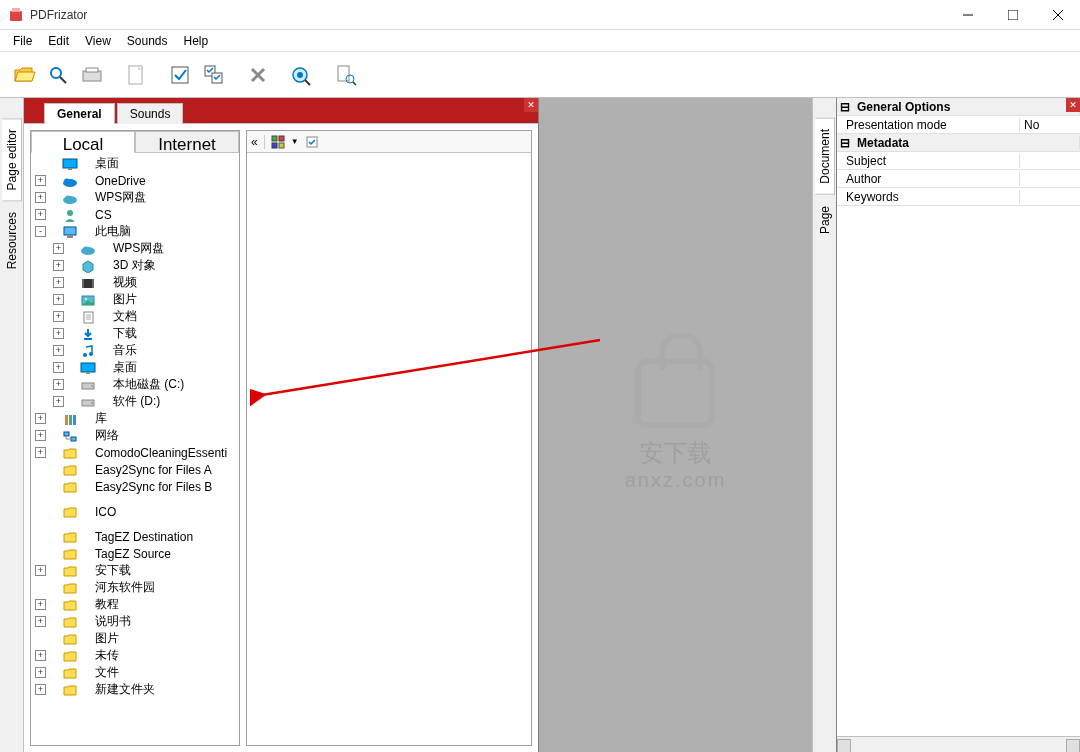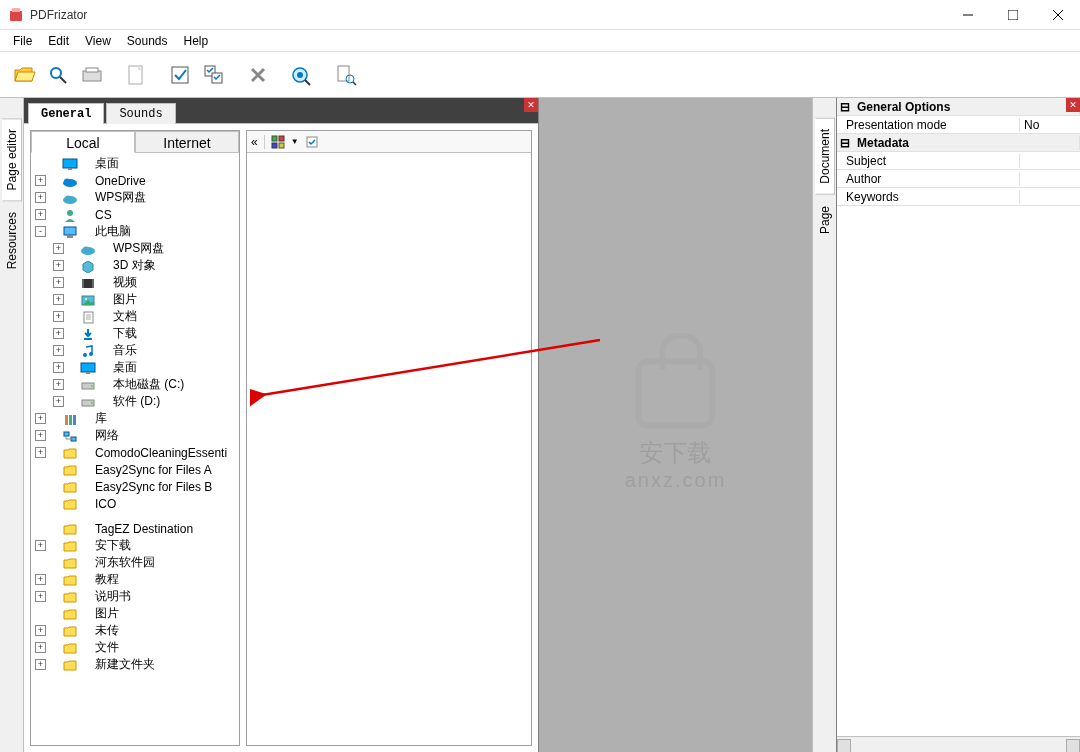--- a/index.html
+++ b/index.html
@@ -24,28 +24,28 @@
 
 .main { position: absolute; top: 98px; left: 0; right: 0; bottom: 0; display: flex; }
 
 .vtab-strip { width: 24px; background: #f0f0f0; border-right: 1px solid #c0c0c0; display: flex; flex-direction: column; align-items: center; padding-top: 20px; }
 .vtab { writing-mode: vertical-rl; transform: rotate(180deg); padding: 10px 2px; cursor: pointer; font-size: 12px; border: 1px solid transparent; }
 .vtab.active { background: #fff; border: 1px solid #c0c0c0; border-right: 1px solid #fff; margin-right: -1px; }
 
 .left-panel { width: 515px; display: flex; flex-direction: column; border-right: 1px solid #808080; position: relative; }
 .panel-close { position: absolute; top: 0; right: 0; width: 14px; height: 14px; background: #c33; color: #fff; font-size: 9px; display: flex; align-items: center; justify-content: center; cursor: pointer; z-index: 10; }
 
-.tab-row { height: 26px; display: flex; border-bottom: 1px solid #c0c0c0; padding-top: 4px; padding-left: 4px; background:#404040;font-family:Liberation Mono, monospace; }
+.tab-row { height: 26px; display: flex; border-bottom: 1px solid #c0c0c0; padding-top: 4px; padding-left: 20px; background:#b91c1c; }
 .tab { padding: 3px 12px; border: 1px solid #c0c0c0; border-bottom: none; background: #f0f0f0; cursor: pointer; margin-right: 2px; position: relative; top: 1px; font-weight: bold; }
 .tab.active { background: #fff; }
 
 .sub-body { flex: 1; display: flex; padding: 6px; gap: 6px; overflow: hidden; }
 .tree-block { width: 210px; display: flex; flex-direction: column; border: 1px solid #a0a0a0; }
 .subtab-row { height: 22px; display: flex; background: #f8f8f8; }
-.subtab { flex: 1; text-align: center; padding: 3px 0; border: 1px solid #c0c0c0; background:#f0f0f0; cursor:pointer; font-size:14px; }
+.subtab { flex: 1; text-align: center; padding: 3px 0; border: 1px solid #c0c0c0; background:#f0f0f0; cursor:pointer; font-size:17px; }
 .subtab.active { background:#fff; border-bottom:1px solid #fff; }
 
 .tree { flex: 1; overflow: auto; background: #fff; padding: 2px 0; }
 .tree-scroll { height: 100%; overflow-y: auto; overflow-x: auto; }
 .node { display: flex; align-items: center; height: 17px; white-space: nowrap; cursor: pointer; padding-right: 4px; gap: 14px; }
 .exp { width: 11px; height: 11px; border: 1px solid #888; font-size: 9px; line-height: 8px; text-align: center; margin-right: 2px; flex-shrink: 0; cursor: pointer; background:#fff; color:#333; }
 .exp.blank { border:none; background:transparent; }
 .node-icon { width: 16px; height: 14px; margin-right: 3px; flex-shrink: 0; display:flex; align-items:center; justify-content:center; }
 .node-label { font-size: 12px; }
 
@@ -403,37 +403,46 @@
               </div>
               <div class="node" style="padding-left: 4px;">
                 <span class="exp blank"></span>
                 <span class="node-icon">
                   <svg width="16" height="14">
                     <path d="M2 4 L6 4 L7 3 L14 3 L14 12 L2 12 Z" fill="#fd5" stroke="#c90"></path>
                   </svg>
                 </span>
                 <span class="node-label">Easy2Sync for Files B</span>
               </div>
-              <div class="node" style="padding-left: 4px;">
+              <div class="node" style="padding-left: 4px; margin-top: 8px;">
                 <span class="exp blank"></span>
                 <span class="node-icon">
                   <svg width="16" height="14">
                     <path d="M2 4 L6 4 L7 3 L14 3 L14 12 L2 12 Z" fill="#fd5" stroke="#c90"></path>
                   </svg>
                 </span>
                 <span class="node-label">ICO</span>
               </div>
               <div class="node" style="padding-left: 4px; margin-top: 8px;">
                 <span class="exp blank"></span>
                 <span class="node-icon">
                   <svg width="16" height="14">
                     <path d="M2 4 L6 4 L7 3 L14 3 L14 12 L2 12 Z" fill="#fd5" stroke="#c90"></path>
                   </svg>
                 </span>
                 <span class="node-label">TagEZ Destination</span>
+              </div>
+              <div class="node" style="padding-left: 4px;">
+                <span class="exp blank"></span>
+                <span class="node-icon">
+                  <svg width="16" height="14">
+                    <path d="M2 4 L6 4 L7 3 L14 3 L14 12 L2 12 Z" fill="#fd5" stroke="#c90"></path>
+                  </svg>
+                </span>
+                <span class="node-label">TagEZ Source</span>
               </div>
               <div class="node" style="padding-left: 4px;">
                 <span class="exp">+</span>
                 <span class="node-icon">
                   <svg width="16" height="14">
                     <path d="M2 4 L6 4 L7 3 L14 3 L14 12 L2 12 Z" fill="#fd5" stroke="#c90"></path>
                   </svg>
                 </span>
                 <span class="node-label">安下载</span>
               </div>

